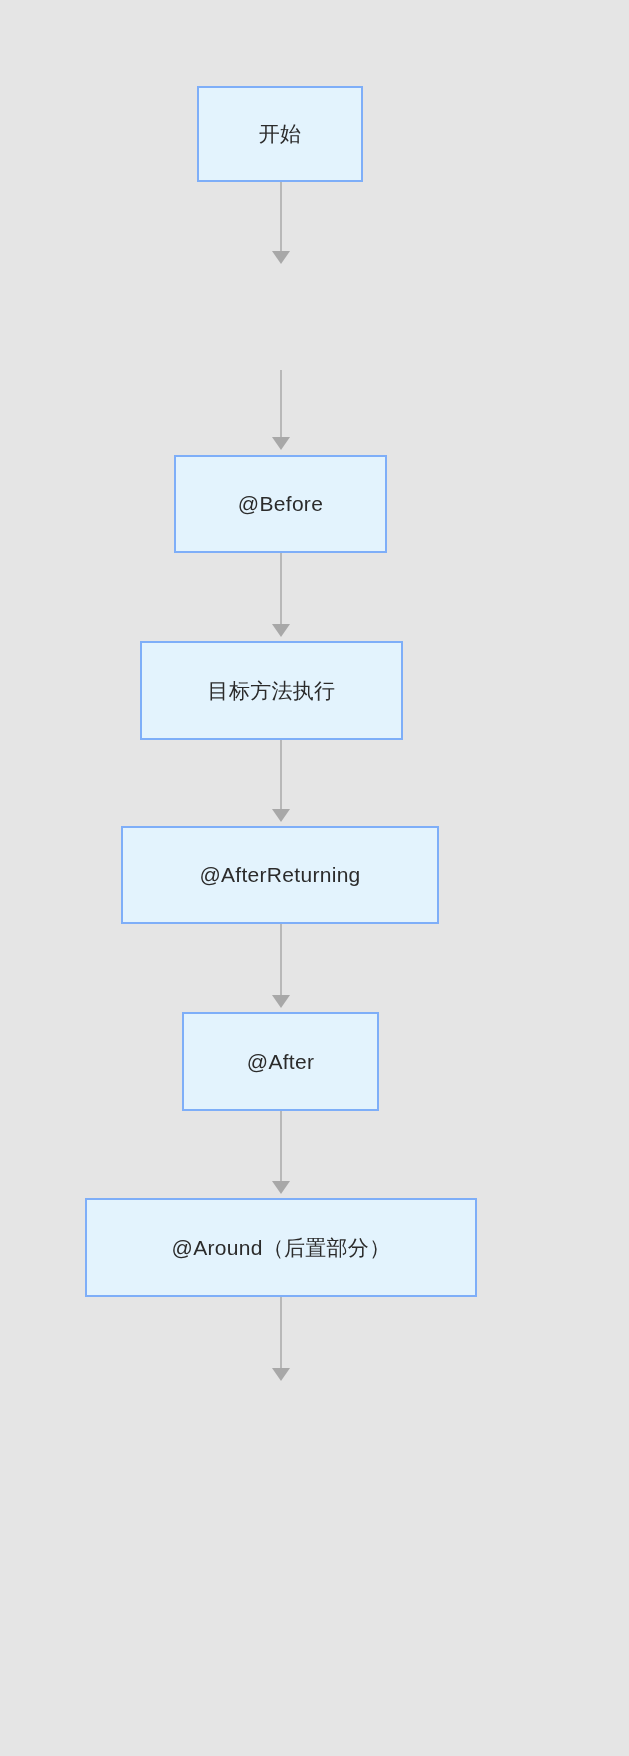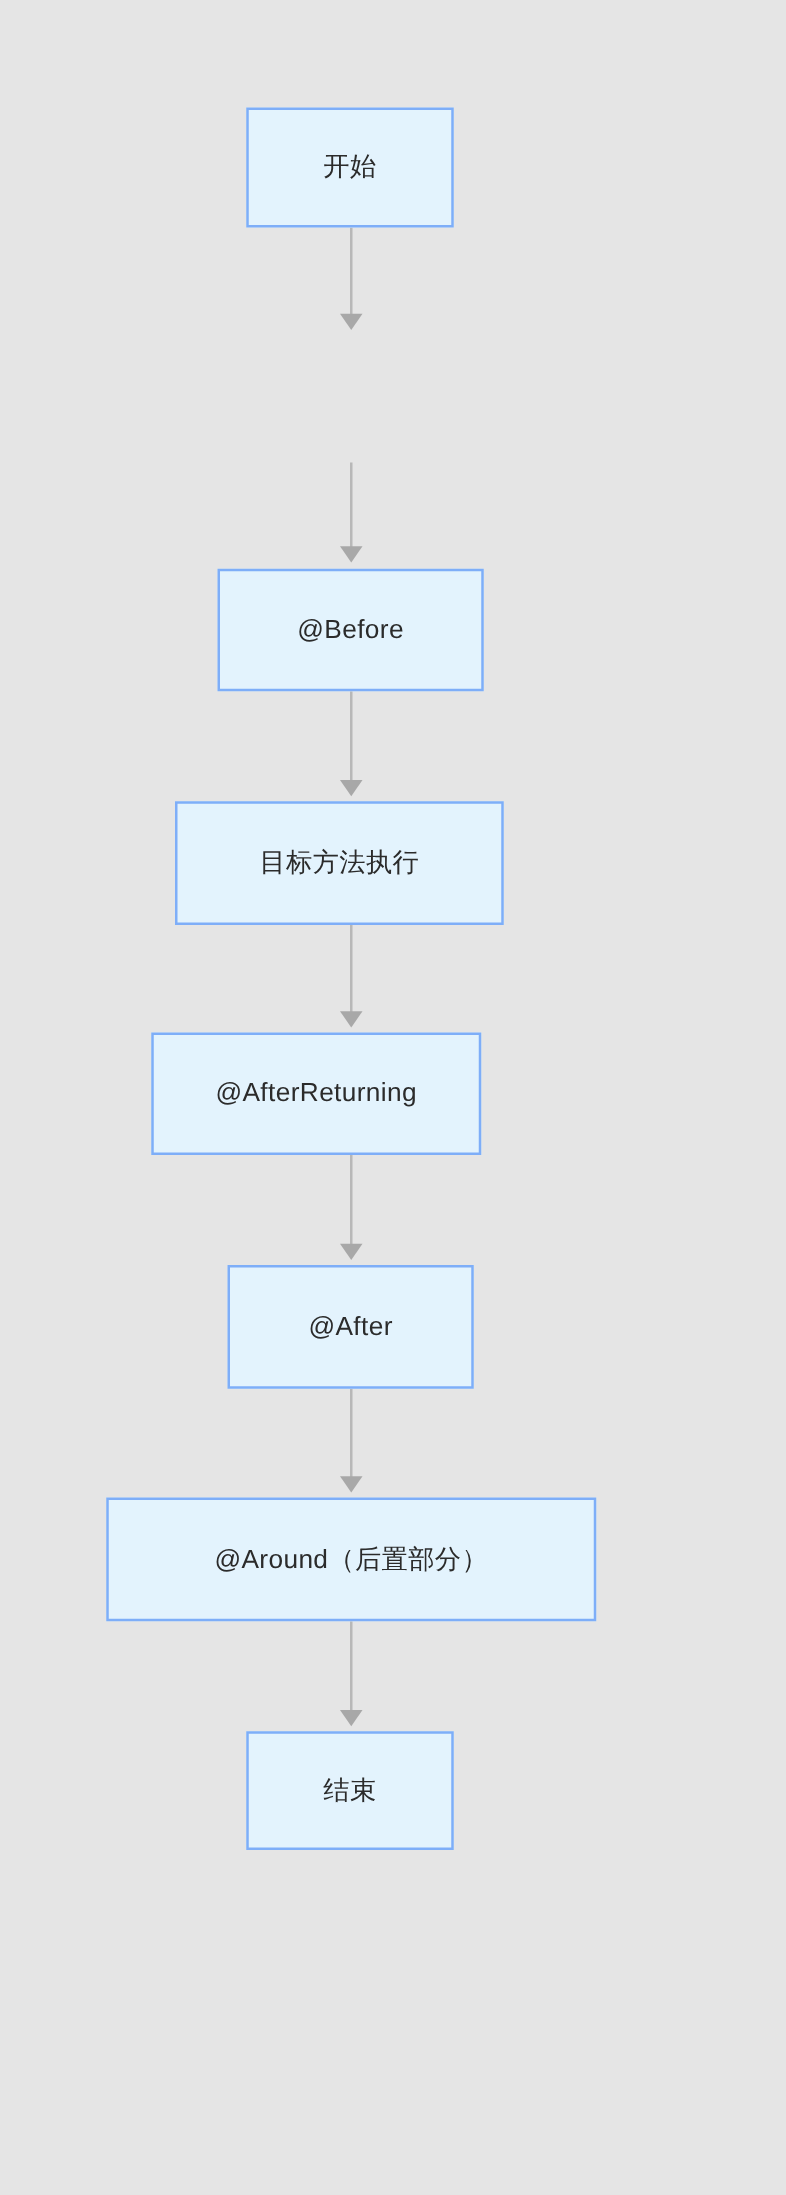--- a/index.html
+++ b/index.html
@@ -69,25 +69,22 @@
     <div class="arrowhead" style="left: 272px; top: 1368px; border-top-color: rgb(168, 168, 168);"></div>
     <div class="node" style="left: 197px; top: 86px; width: 166px; height: 96px; background: rgb(227, 243, 253); border-color: rgb(126, 174, 248); color: rgb(43, 43, 43);">
       <span class="node-label">开始</span>
     </div>
     <div class="node" style="left: 174px; top: 455px; width: 213px; height: 98px; background: rgb(227, 243, 253); border-color: rgb(126, 174, 248); color: rgb(43, 43, 43);">
       <span class="node-label">@Before</span>
     </div>
     <div class="node" style="left: 140px; top: 641px; width: 263px; height: 99px; background: rgb(227, 243, 253); border-color: rgb(126, 174, 248); color: rgb(43, 43, 43);">
       <span class="node-label">目标方法执行</span>
     </div>
-    <div class="node" style="left: 121px; top: 826px; width: 264px; height: 98px; background: rgb(227, 243, 253); border-color: rgb(126, 174, 248); color: rgb(43, 43, 43);">
+    <div class="node" style="left: 121px; top: 826px; width: 318px; height: 98px; background: rgb(227, 243, 253); border-color: rgb(126, 174, 248); color: rgb(43, 43, 43);">
       <span class="node-label">@AfterReturning</span>
     </div>
     <div class="node" style="left: 182px; top: 1012px; width: 197px; height: 99px; background: rgb(227, 243, 253); border-color: rgb(126, 174, 248); color: rgb(43, 43, 43);">
       <span class="node-label">@After</span>
     </div>
     <div class="node" style="left: 85px; top: 1198px; width: 392px; height: 99px; background: rgb(227, 243, 253); border-color: rgb(126, 174, 248); color: rgb(43, 43, 43);">
       <span class="node-label">@Around（后置部分）</span>
     </div>
-    <div class="node" style="left: 197px; top: 1385px; width: 166px; height: 95px; background: rgb(227, 243, 253); border-color: rgb(126, 174, 248); color: rgb(43, 43, 43);">
-      <span class="node-label">结束</span>
-    </div>
   </div>
 
 </body></html>

